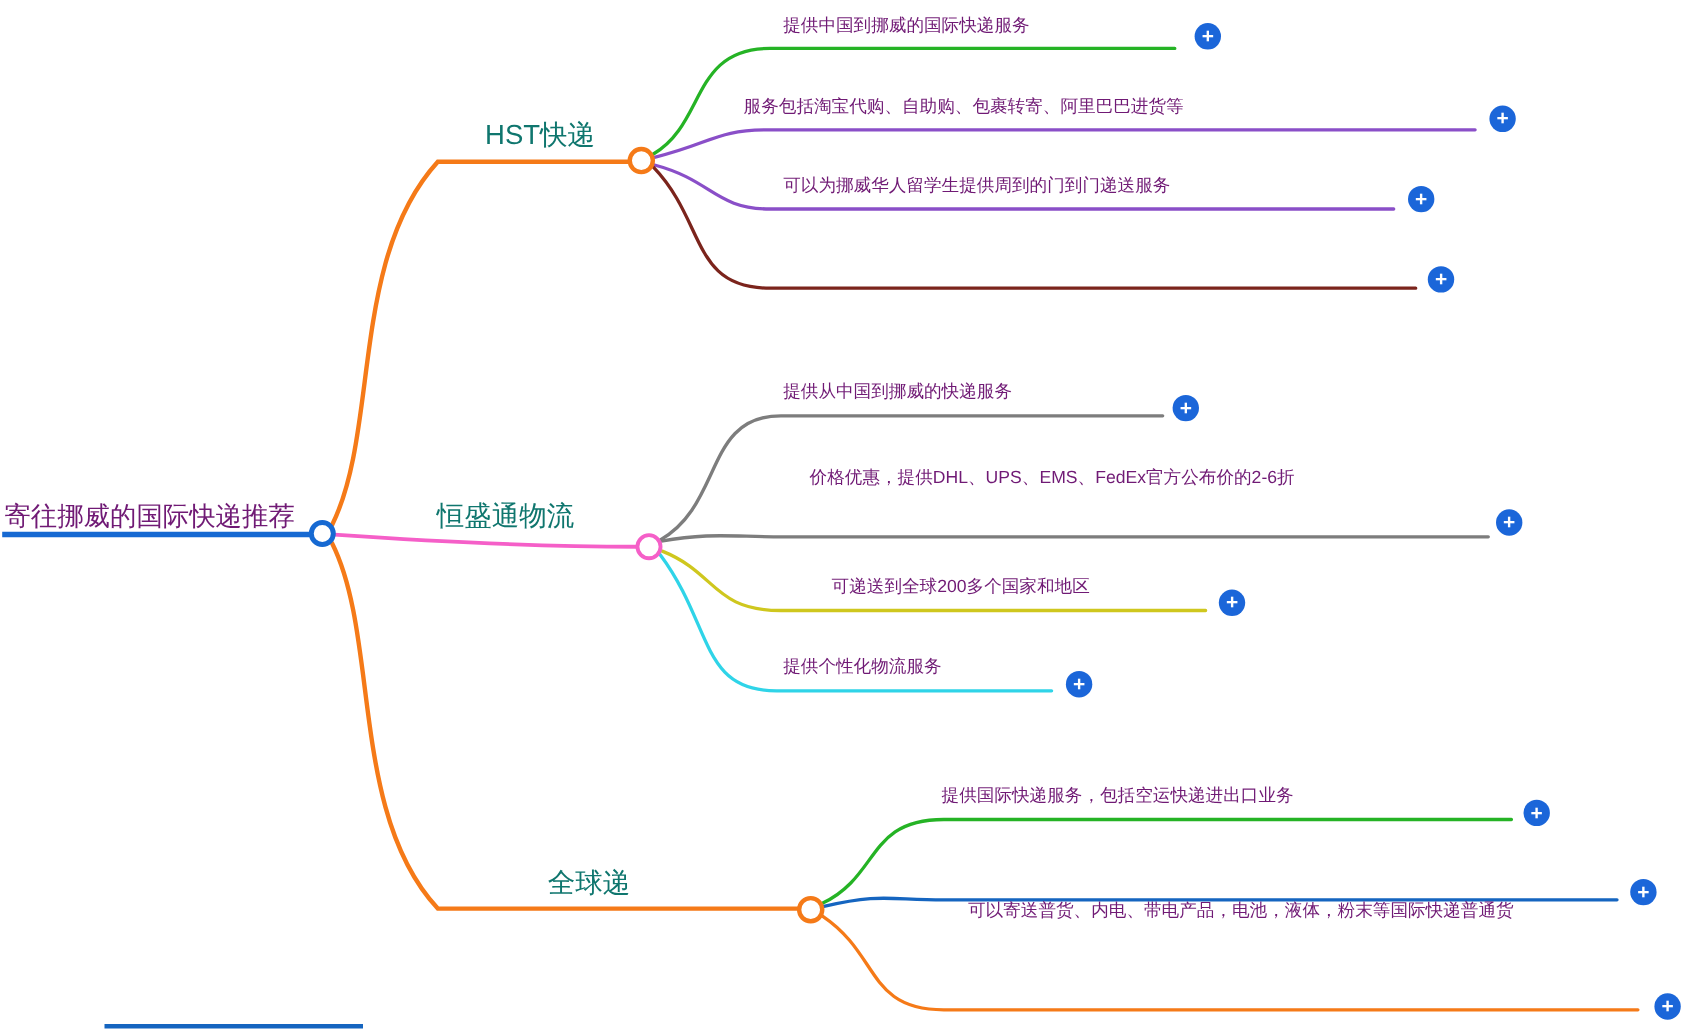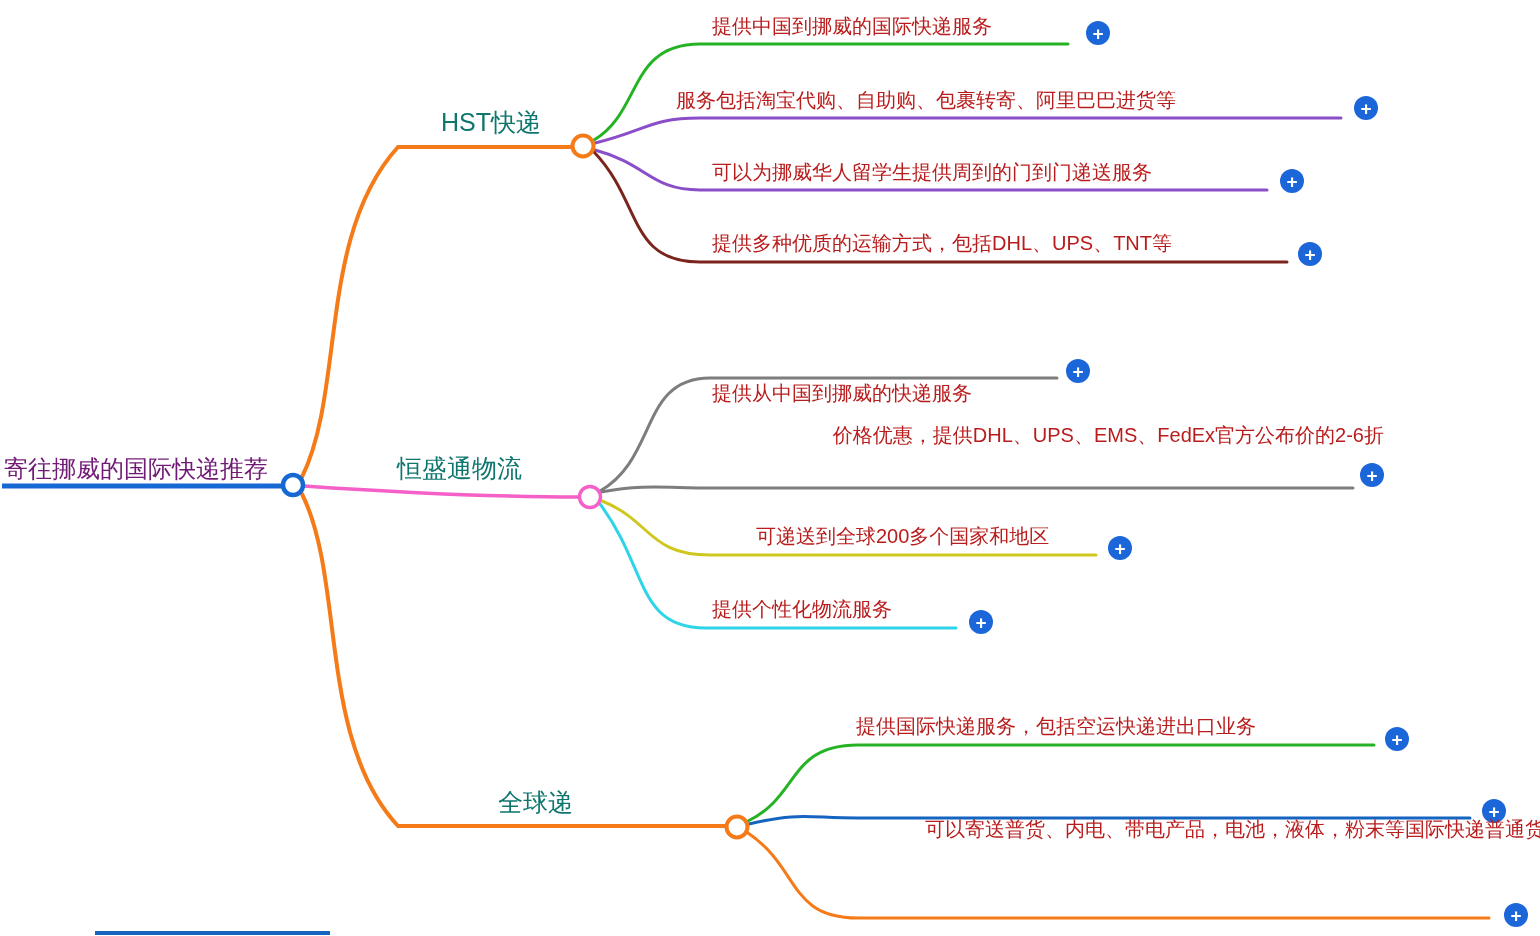--- a/index.html
+++ b/index.html
@@ -1,21 +1,21 @@
 <!DOCTYPE html>
 <html><head>
 <meta charset="utf-8">
 <style>
   html,body{margin:0;padding:0;background:#ffffff;}
   body{font-family:"Liberation Sans","DejaVu Sans",sans-serif;}
   .canvas{position:relative;width:1540px;height:936px;background:#ffffff;overflow:hidden;}
   .canvas svg{position:absolute;left:0;top:0;}
   .root-label{position:absolute;font-size:24px;color:#701a75;white-space:nowrap;}
   .branch-label{position:absolute;font-size:25px;color:#0f766e;white-space:nowrap;}
-  .leaf{position:absolute;font-size:20px;color:#b91c1c;white-space:nowrap;text-align:right;}
+  .leaf{position:absolute;font-size:16px;color:#701a75;white-space:nowrap;}
   .leaf.wrap{white-space:normal;line-height:34px;margin-left:24px;}
   .plus{position:absolute;width:24px;height:24px;border-radius:50%;background:#1b66d9;
         color:#ffffff;display:flex;align-items:center;justify-content:center;
         font-size:19px;font-weight:bold;line-height:1;cursor:pointer;user-select:none;}
 </style>
 </head>
 <body>
 
 <div class="canvas">
 
@@ -63,26 +63,25 @@
   <div class="leaf" style="left:676px;top:87px;">服务包括淘宝代购、自助购、包裹转寄、阿里巴巴进货等</div>
   <div class="plus" style="left:1354px;top:96px;">
       <span>+</span>
     </div>
 
   <div class="leaf" style="left:712px;top:159px;">可以为挪威华人留学生提供周到的门到门递送服务</div>
   <div class="plus" style="left:1280px;top:169px;">
       <span>+</span>
     </div>
 
-  <div class="leaf" style="left:712px;top:230px;">提供多种优质的运输方式，包括DHL、UPS、TNT等</div>
   <div class="plus" style="left:1298px;top:242px;">
       <span>+</span>
     </div>
 
-  <div class="leaf" style="left:712px;top:346px;margin-top:34px;">提供从中国到挪威的快递服务</div>
+  <div class="leaf" style="left:712px;top:346px;">提供从中国到挪威的快递服务</div>
   <div class="plus" style="left:1066px;top:359px;">
       <span>+</span>
     </div>
 
   <div class="leaf wrap" style="left:712px;top:418px;width:648px;">价格优惠，提供DHL、UPS、EMS、FedEx官方公布价的2-6折</div>
   <div class="plus" style="left:1360px;top:463px;">
       <span>+</span>
     </div>
 
   <div class="leaf" style="left:756px;top:523px;">可递送到全球200多个国家和地区</div>

